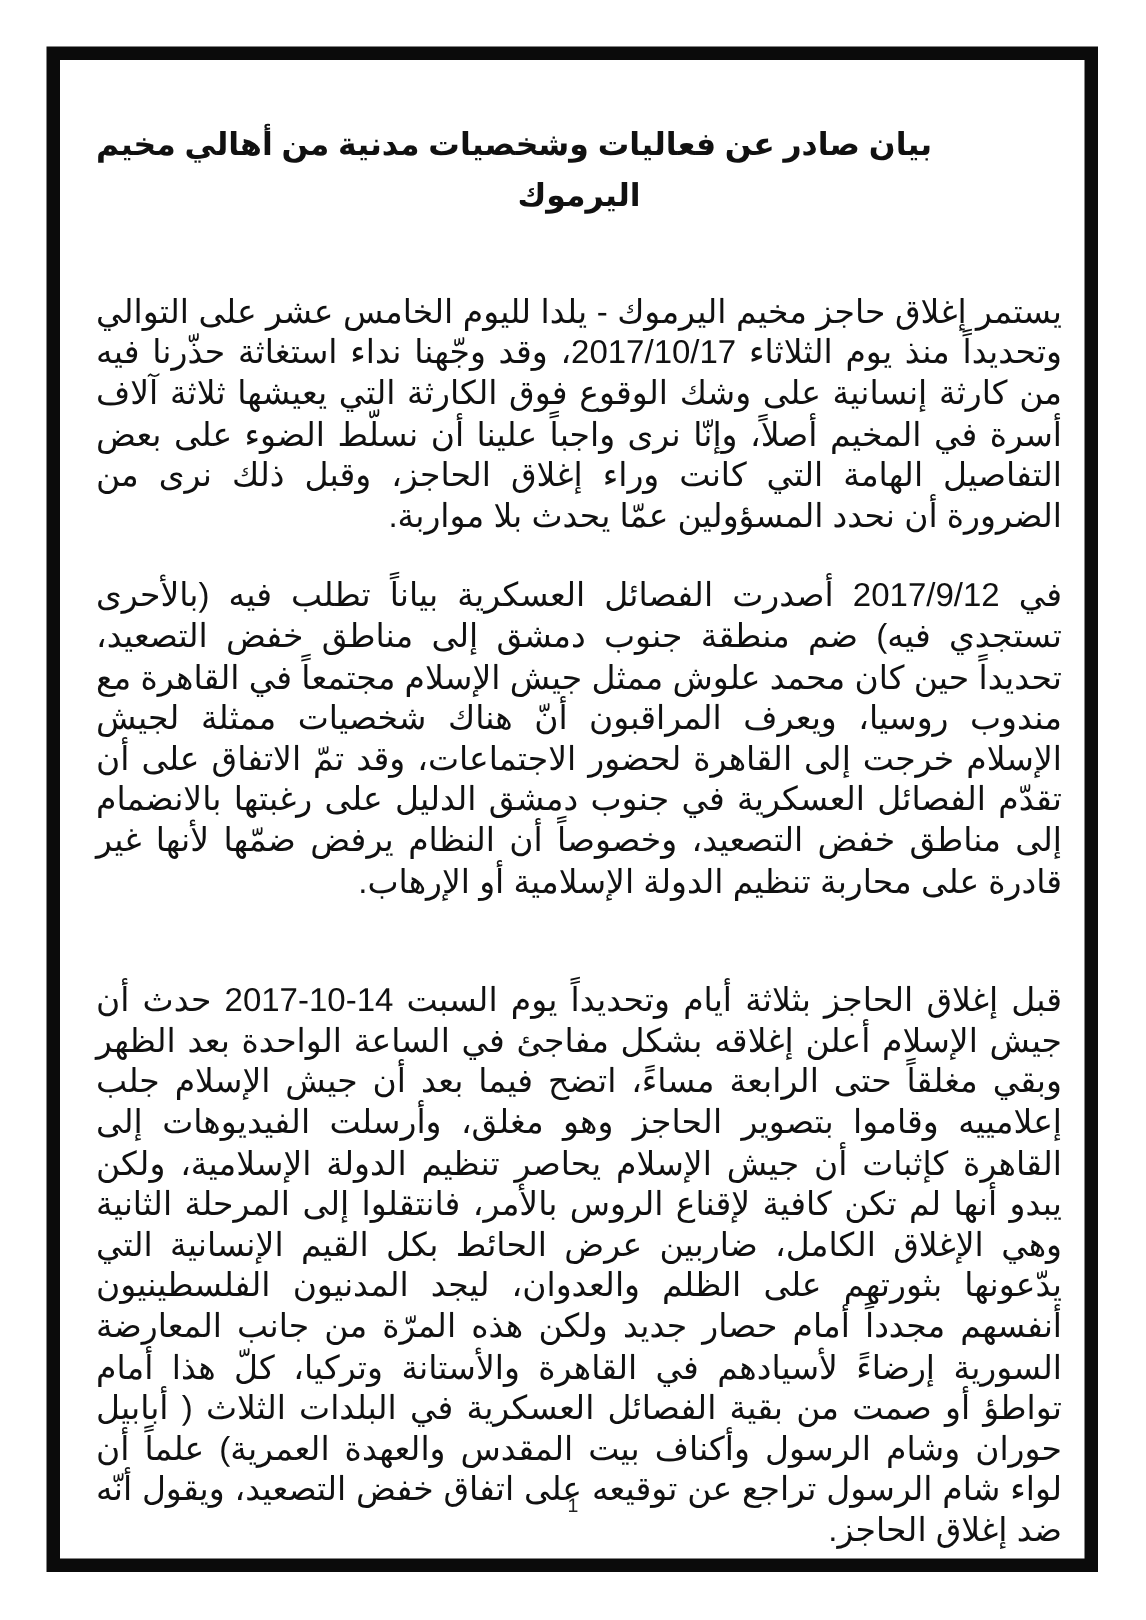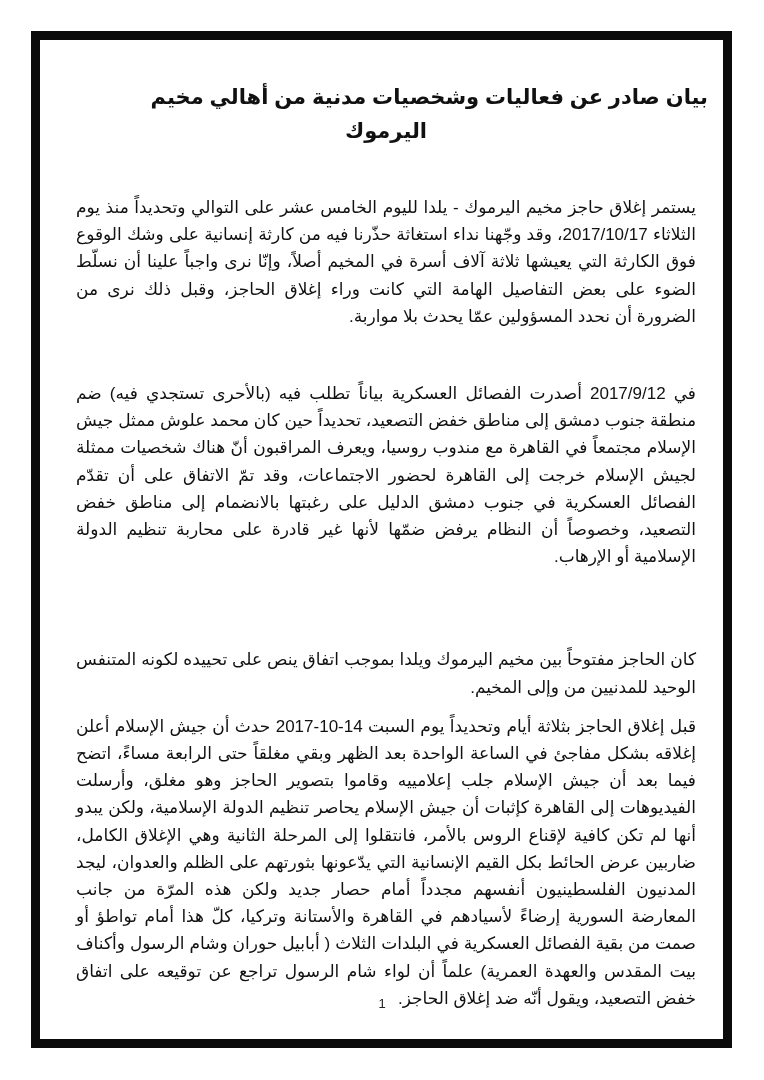--- a/index.html
+++ b/index.html
@@ -30,30 +30,30 @@
       top: 80px;
       width: 644px;
       direction: rtl;
       text-align: justify;
       text-align-last: right;
     }
     .doc-title {
       font-family: "Liberation Sans", "DejaVu Sans", sans-serif;
       font-weight: bold;
       font-size: 21px;
-      text-align: right;
+      text-align: left;
       text-align-last: center;
       margin: 0 0 46px 0;
       line-height: 34px;
       letter-spacing: 0;
     }
     .para {
-      font-size: 17px;
+      font-size: 22px;
       line-height: 27.2px;
-      margin: 12px;
+      margin: 0;
       padding: 0;
     }
     .gap-lg { height: 26px; }
     .gap-md { height: 26px; }
     .page-number {
       position: absolute;
       top: 996px;
       left: 0;
       width: 764px;
       text-align: center;
@@ -70,17 +70,16 @@
   <h1 class="doc-title">بيان صادر عن فعاليات وشخصيات مدنية من أهالي مخيم اليرموك</h1>
 
   <p class="para">يستمر إغلاق حاجز مخيم اليرموك - يلدا لليوم الخامس عشر على التوالي وتحديداً منذ يوم الثلاثاء 2017/10/17، وقد وجّهنا نداء استغاثة حذّرنا فيه من كارثة إنسانية على وشك الوقوع فوق الكارثة التي يعيشها ثلاثة آلاف أسرة في المخيم أصلاً، وإنّا نرى واجباً علينا أن نسلّط الضوء على بعض التفاصيل الهامة التي كانت وراء إغلاق الحاجز، وقبل ذلك نرى من الضرورة أن نحدد المسؤولين عمّا يحدث بلا مواربة.</p>
   <div class="gap-lg"></div>
 
   <p class="para">في 2017/9/12 أصدرت الفصائل العسكرية بياناً تطلب فيه (بالأحرى تستجدي فيه) ضم منطقة جنوب دمشق إلى مناطق خفض التصعيد، تحديداً حين كان محمد علوش ممثل جيش الإسلام مجتمعاً في القاهرة مع مندوب روسيا، ويعرف المراقبون أنّ هناك شخصيات ممثلة لجيش الإسلام خرجت إلى القاهرة لحضور الاجتماعات، وقد تمّ الاتفاق على أن تقدّم الفصائل العسكرية في جنوب دمشق الدليل على رغبتها بالانضمام إلى مناطق خفض التصعيد، وخصوصاً أن النظام يرفض ضمّها لأنها غير قادرة على محاربة تنظيم الدولة الإسلامية أو الإرهاب.</p>
   <div class="gap-md"></div>
 
   <div class="gap-md"></div>
 
-  <p class="para">كان الحاجز مفتوحاً بين مخيم اليرموك ويلدا بموجب اتفاق ينص على تحييده لكونه المتنفس الوحيد للمدنيين من وإلى المخيم.</p>
   <p class="para">قبل إغلاق الحاجز بثلاثة أيام وتحديداً يوم السبت 14-10-2017 حدث أن جيش الإسلام أعلن إغلاقه بشكل مفاجئ في الساعة الواحدة بعد الظهر وبقي مغلقاً حتى الرابعة مساءً، اتضح فيما بعد أن جيش الإسلام جلب إعلامييه وقاموا بتصوير الحاجز وهو مغلق، وأرسلت الفيديوهات إلى القاهرة كإثبات أن جيش الإسلام يحاصر تنظيم الدولة الإسلامية، ولكن يبدو أنها لم تكن كافية لإقناع الروس بالأمر، فانتقلوا إلى المرحلة الثانية وهي الإغلاق الكامل، ضاربين عرض الحائط بكل القيم الإنسانية التي يدّعونها بثورتهم على الظلم والعدوان، ليجد المدنيون الفلسطينيون أنفسهم مجدداً أمام حصار جديد ولكن هذه المرّة من جانب المعارضة السورية إرضاءً لأسيادهم في القاهرة والأستانة وتركيا، كلّ هذا أمام تواطؤ أو صمت من بقية الفصائل العسكرية في البلدات الثلاث ( أبابيل حوران وشام الرسول وأكناف بيت المقدس والعهدة العمرية) علماً أن لواء شام الرسول تراجع عن توقيعه على اتفاق خفض التصعيد، ويقول أنّه ضد إغلاق الحاجز.</p>
 </div>
 
 <div class="page-number">1</div>
 
 </body></html>

